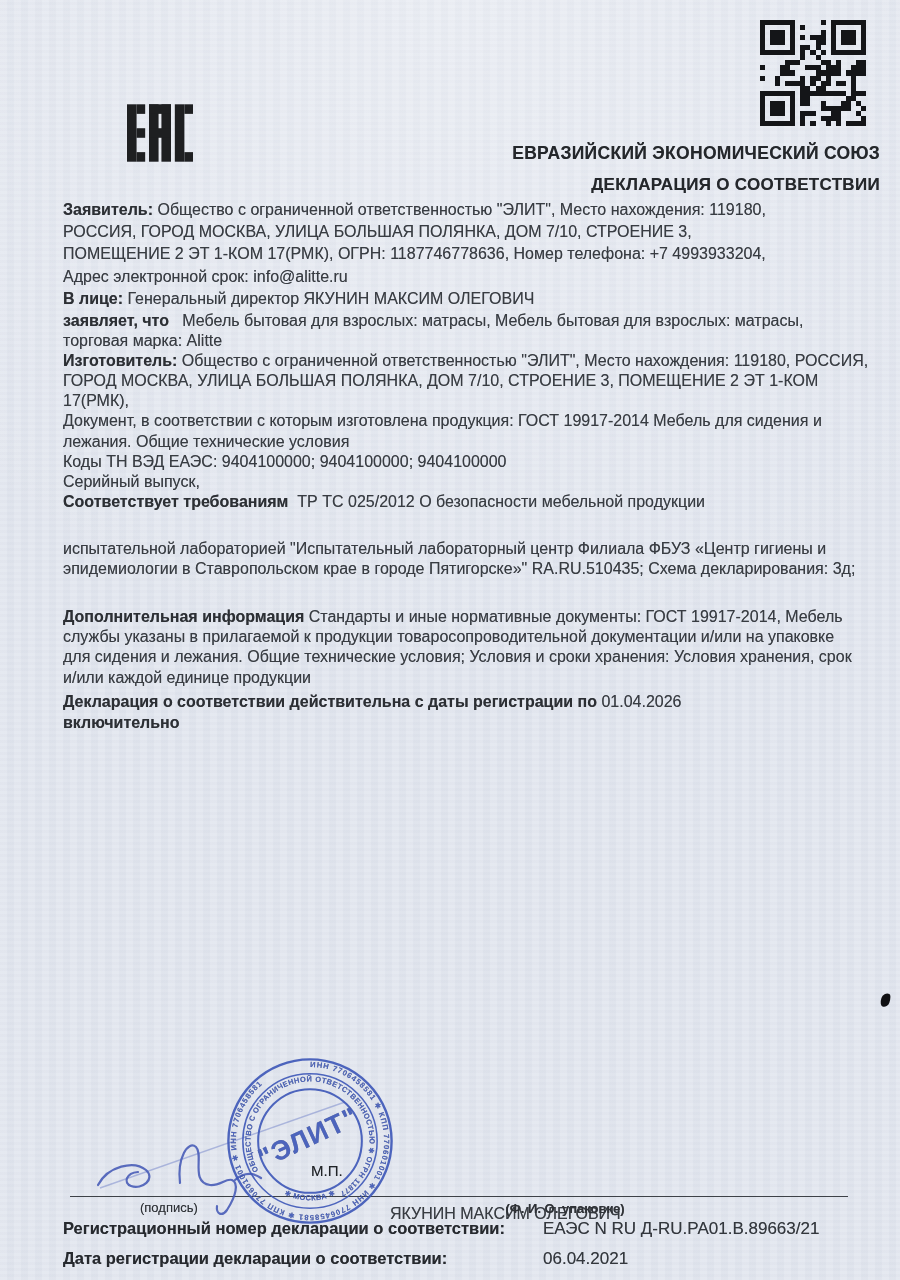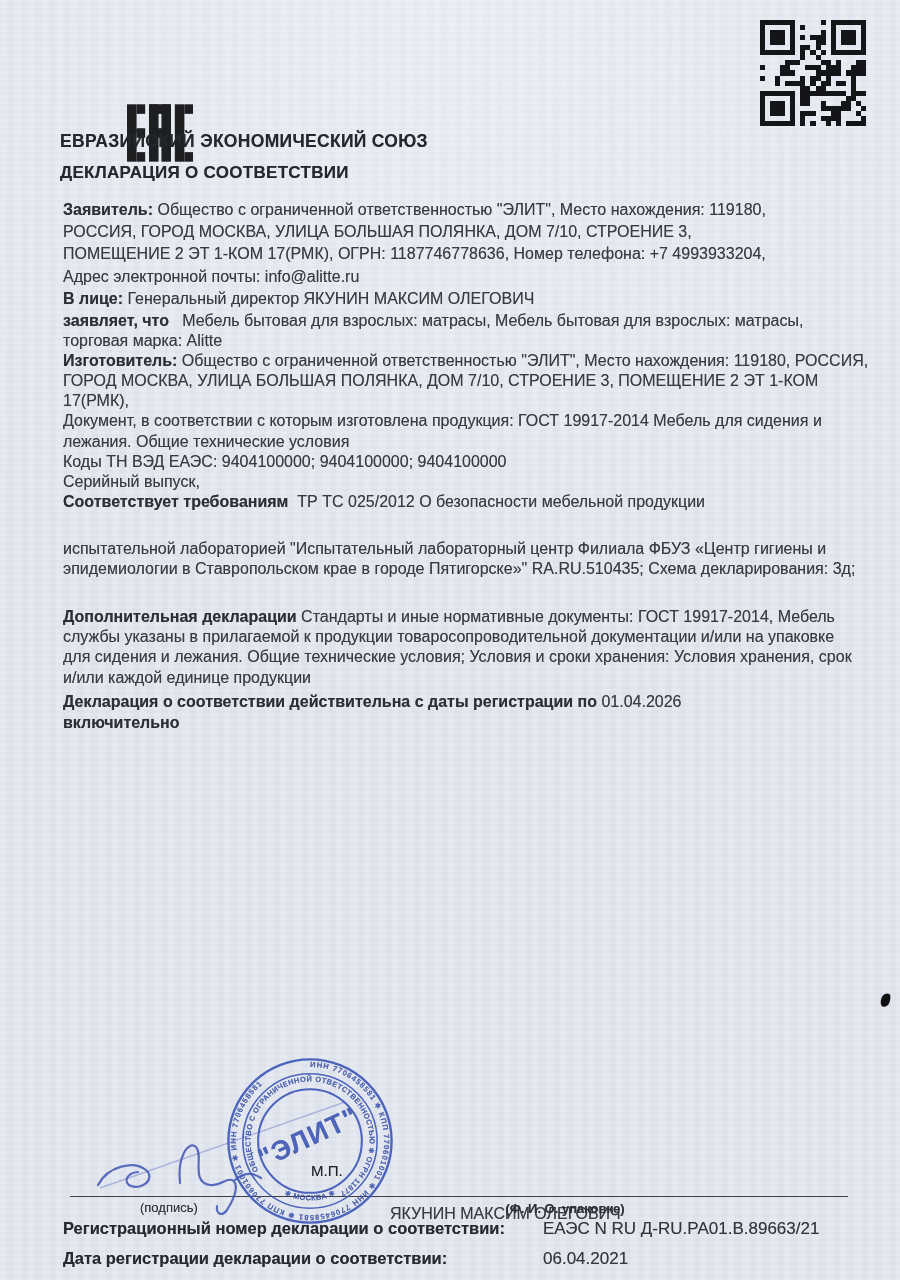--- a/index.html
+++ b/index.html
@@ -9,21 +9,21 @@
     background-color:#e3e7ef;
     background-image:
       radial-gradient(130% 90% at 50% 0%, rgba(255,255,255,.28), rgba(255,255,255,0) 60%),
       repeating-linear-gradient(90deg, rgba(255,255,255,.05) 0 7px, rgba(150,160,185,.05) 7px 14px),
       repeating-linear-gradient(0deg, rgba(255,255,255,.04) 0 3px, rgba(160,170,190,.04) 3px 6px);
     font-family:"Liberation Sans","DejaVu Sans",sans-serif;
     color:#383c42;
     text-shadow:0 0 .6px rgba(56,60,66,.55);
   }
   .abs{position:absolute;}
-  .title{left:60px;width:820px;text-align:left;font-weight:700;color:#24272b;letter-spacing:.3px;}
+  .title{left:60px;width:820px;text-align:right;font-weight:700;color:#24272b;letter-spacing:.3px;margin-top:12px;}
   .t1{top:131px;font-size:17.5px;}
   .t2{top:163px;font-size:17px;}
   .para{position:absolute;left:63px;width:805px;font-size:16px;}
   .ln{white-space:pre;line-height:var(--lh);}
   .b{font-weight:700;color:#2c2f34;}
   .eac-logo{left:127px;top:103px;}
   .qr{left:760px;top:20px;width:106px;height:106px;}
   .sig-line{left:70px;top:1196px;width:778px;height:0;border-top:1.7px solid #3d4147;}
   .podpis{left:140px;top:1200px;width:140px;text-align:left;font-size:13px;font-weight:400;color:#2f3237;}
   .fio-name{left:390px;top:1175px;font-size:16px;color:#383c42;margin-top:30px;}
@@ -289,21 +289,21 @@
       </svg>
   </div>
 
   <div class="abs title t1">ЕВРАЗИЙСКИЙ ЭКОНОМИЧЕСКИЙ СОЮЗ</div>
   <div class="abs title t2">ДЕКЛАРАЦИЯ О СООТВЕТСТВИИ</div>
 
   <div class="para" style="top:199px;--lh:22.2px">
     <div class="ln"><span class="b">Заявитель:</span><span> Общество с ограниченной ответственностью "ЭЛИТ", Место нахождения: 119180,</span></div>
     <div class="ln"><span class="b"></span><span>РОССИЯ, ГОРОД МОСКВА, УЛИЦА БОЛЬШАЯ ПОЛЯНКА, ДОМ 7/10, СТРОЕНИЕ 3,</span></div>
     <div class="ln"><span class="b"></span><span>ПОМЕЩЕНИЕ 2 ЭТ 1-КОМ 17(РМК), ОГРН: 1187746778636, Номер телефона: +7 4993933204,</span></div>
-    <div class="ln"><span class="b"></span><span>Адрес электронной почты: info@alitte.ru</span></div>
+    <div class="ln"><span class="b"></span><span>Адрес электронной срок: info@alitte.ru</span></div>
     <div class="ln"><span class="b">В лице:</span><span> Генеральный директор ЯКУНИН МАКСИМ ОЛЕГОВИЧ</span></div>
   </div>
 
   <div class="para" style="top:311px;--lh:20.1px">
     <div class="ln"><span class="b">заявляет, что</span><span>   Мебель бытовая для взрослых: матрасы, Мебель бытовая для взрослых: матрасы,</span></div>
     <div class="ln"><span class="b"></span><span>торговая марка: Alitte</span></div>
     <div class="ln"><span class="b">Изготовитель:</span><span> Общество с ограниченной ответственностью "ЭЛИТ", Место нахождения: 119180, РОССИЯ,</span></div>
     <div class="ln"><span class="b"></span><span>ГОРОД МОСКВА, УЛИЦА БОЛЬШАЯ ПОЛЯНКА, ДОМ 7/10, СТРОЕНИЕ 3, ПОМЕЩЕНИЕ 2 ЭТ 1-КОМ</span></div>
     <div class="ln"><span class="b"></span><span>17(РМК),</span></div>
     <div class="ln"><span class="b"></span><span>Документ, в соответствии с которым изготовлена продукция: ГОСТ 19917-2014 Мебель для сидения и</span></div>
@@ -312,21 +312,21 @@
     <div class="ln"><span class="b"></span><span>Серийный выпуск,</span></div>
     <div class="ln"><span class="b">Соответствует требованиям</span><span>  ТР ТС 025/2012 О безопасности мебельной продукции</span></div>
   </div>
 
   <div class="para" style="top:539px;--lh:20.3px">
     <div class="ln"><span class="b"></span><span>испытательной лабораторией "Испытательный лабораторный центр Филиала ФБУЗ «Центр гигиены и</span></div>
     <div class="ln"><span class="b"></span><span>эпидемиологии в Ставропольском крае в городе Пятигорске»" RA.RU.510435; Схема декларирования: 3д;</span></div>
   </div>
 
   <div class="para" style="top:607px;--lh:20.2px">
-    <div class="ln"><span class="b">Дополнительная декларации</span><span> Стандарты и иные нормативные документы: ГОСТ 19917-2014, Мебель</span></div>
+    <div class="ln"><span class="b">Дополнительная информация</span><span> Стандарты и иные нормативные документы: ГОСТ 19917-2014, Мебель</span></div>
     <div class="ln"><span class="b"></span><span>службы указаны в прилагаемой к продукции товаросопроводительной документации и/или на упаковке</span></div>
     <div class="ln"><span class="b"></span><span>для сидения и лежания. Общие технические условия; Условия и сроки хранения: Условия хранения, срок</span></div>
     <div class="ln"><span class="b"></span><span>и/или каждой единице продукции</span></div>
   </div>
 
   <div class="para" style="top:691px;--lh:21px">
     <div class="ln"><span class="b">Декларация о соответствии действительна с даты регистрации по</span><span> 01.04.2026</span></div>
     <div class="ln"><span class="b">включительно</span><span></span></div>
   </div>
 

